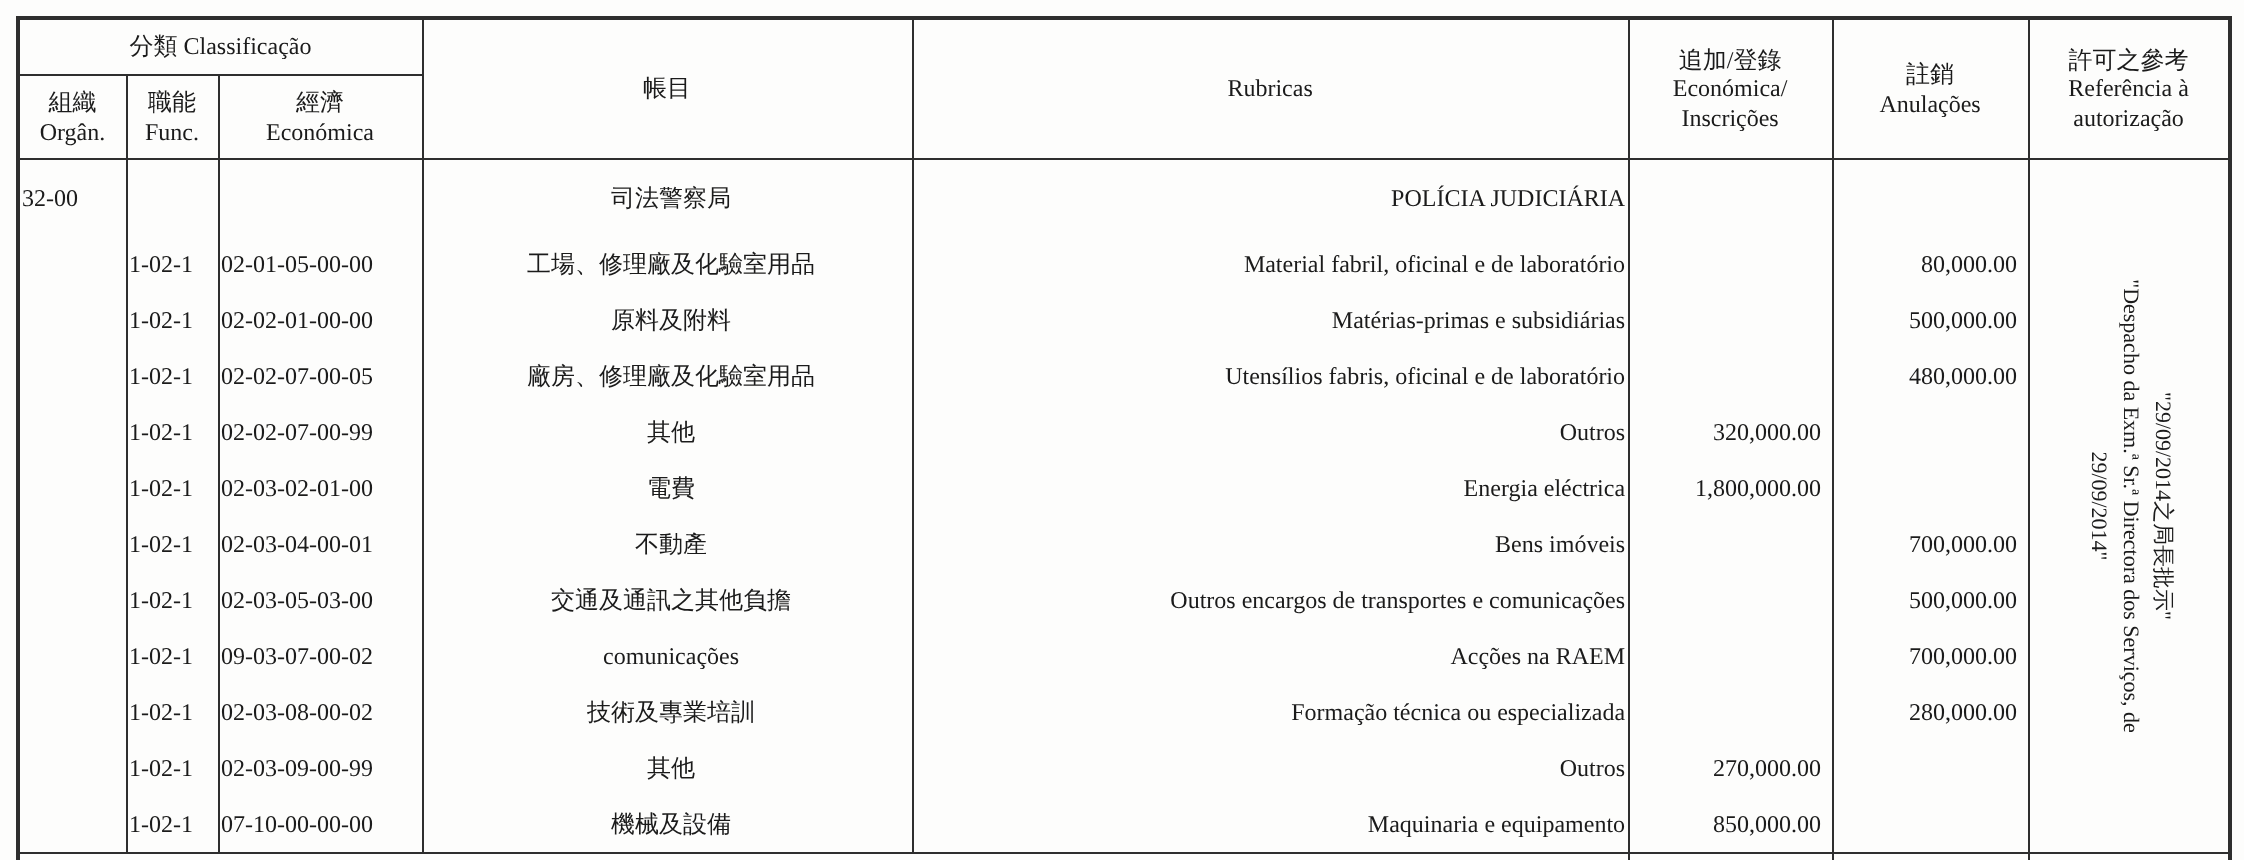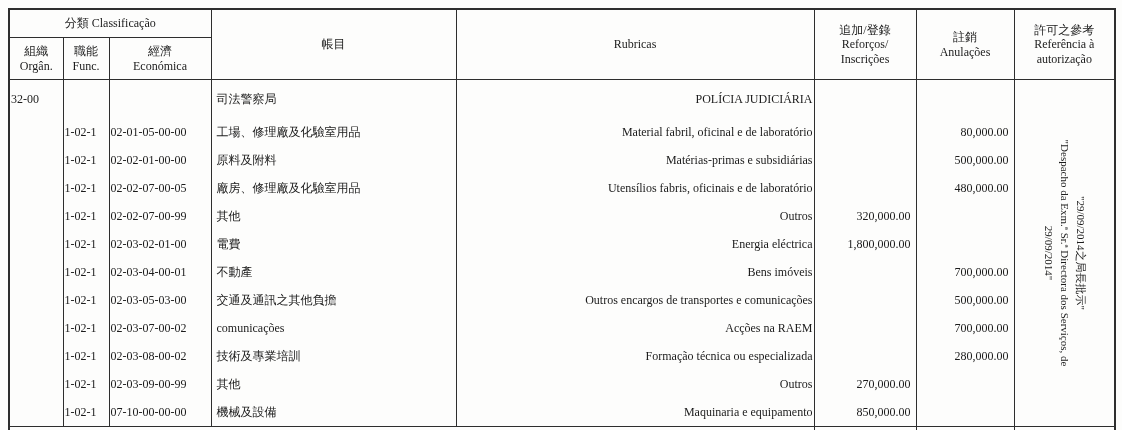--- a/index.html
+++ b/index.html
@@ -13,21 +13,21 @@
   
   tr.h1 td{height:25px;}
   tr.h2 td{height:39px;margin-left:48px;}
   .hc{border:1px solid #2e2e2e;text-align:center;line-height:1.2;}
   .hc .sub{display:block;}
   
   tr.dr td{border-left:1px solid #2e2e2e;border-right:1px solid #2e2e2e;
            border-top:none;border-bottom:none;height:26px;}
   tr.dr-first td{height:36px;}
   .c-org,.c-func,.c-econ{text-align:left;}
-  .c-conta{text-align:left;padding-left:5px;}
+  .c-conta{text-align:center;padding-left:5px;}
   .c-rub{text-align:right;padding-left:6px;}
   .c-amt{text-align:right;padding-right:5px;}
   
   tr.tr-total td{border:1px solid #2e2e2e;height:24px;}
   .total-label{text-align:right;padding-right:6px;}
   
   td.refcell{position:relative;border-left:1px solid #2e2e2e;
              border-right:1px solid #2e2e2e;border-bottom:1px solid #2e2e2e;}
   .rot{position:absolute;left:50%;top:50%;width:316px;
        transform:translate(-50%,-50%) rotate(90deg);
@@ -50,21 +50,21 @@
         <col style="width:101px">
   </colgroup>
 
   <tbody>
         <tr class="h1">
     <td class="hc" colspan="3">分類 Classificação</td>
     <td class="hc" rowspan="2">帳目</td>
     <td class="hc" rowspan="2">Rubricas</td>
     <td class="hc" rowspan="2">
       <span class="sub">追加/登錄</span>
-      <span class="sub">Reforços/</span>
+      <span class="sub">Económica/</span>
       <span class="sub">Inscrições</span>
     </td>
     <td class="hc" rowspan="2">
       <span class="sub">註銷</span>
       <span class="sub">Anulações</span>
     </td>
     <td class="hc" rowspan="2">
       <span class="sub">許可之參考</span>
       <span class="sub">Referência à</span>
       <span class="sub">autorização</span>
@@ -121,21 +121,21 @@
     <td class="c-rub">Matérias-primas e subsidiárias</td>
     <td class="c-amt"></td>
     <td class="c-amt">500,000.00</td>
   </tr>
 
   <tr class="dr">
     <td class="c-org"></td>
     <td class="c-func">1-02-1</td>
     <td class="c-econ">02-02-07-00-05</td>
     <td class="c-conta">廠房、修理廠及化驗室用品</td>
-    <td class="c-rub">Utensílios fabris, oficinais e de laboratório</td>
+    <td class="c-rub">Utensílios fabris, oficinal e de laboratório</td>
     <td class="c-amt"></td>
     <td class="c-amt">480,000.00</td>
   </tr>
 
   <tr class="dr">
     <td class="c-org"></td>
     <td class="c-func">1-02-1</td>
     <td class="c-econ">02-02-07-00-99</td>
     <td class="c-conta">其他</td>
     <td class="c-rub">Outros</td>
@@ -169,21 +169,21 @@
     <td class="c-econ">02-03-05-03-00</td>
     <td class="c-conta">交通及通訊之其他負擔</td>
     <td class="c-rub">Outros encargos de transportes e comunicações</td>
     <td class="c-amt"></td>
     <td class="c-amt">500,000.00</td>
   </tr>
 
   <tr class="dr">
     <td class="c-org"></td>
     <td class="c-func">1-02-1</td>
-    <td class="c-econ">02-03-07-00-02</td>
+    <td class="c-econ">09-03-07-00-02</td>
     <td class="c-conta">comunicações</td>
     <td class="c-rub">Acções na RAEM</td>
     <td class="c-amt"></td>
     <td class="c-amt">700,000.00</td>
   </tr>
 
   <tr class="dr">
     <td class="c-org"></td>
     <td class="c-func">1-02-1</td>
     <td class="c-econ">02-03-08-00-02</td>

